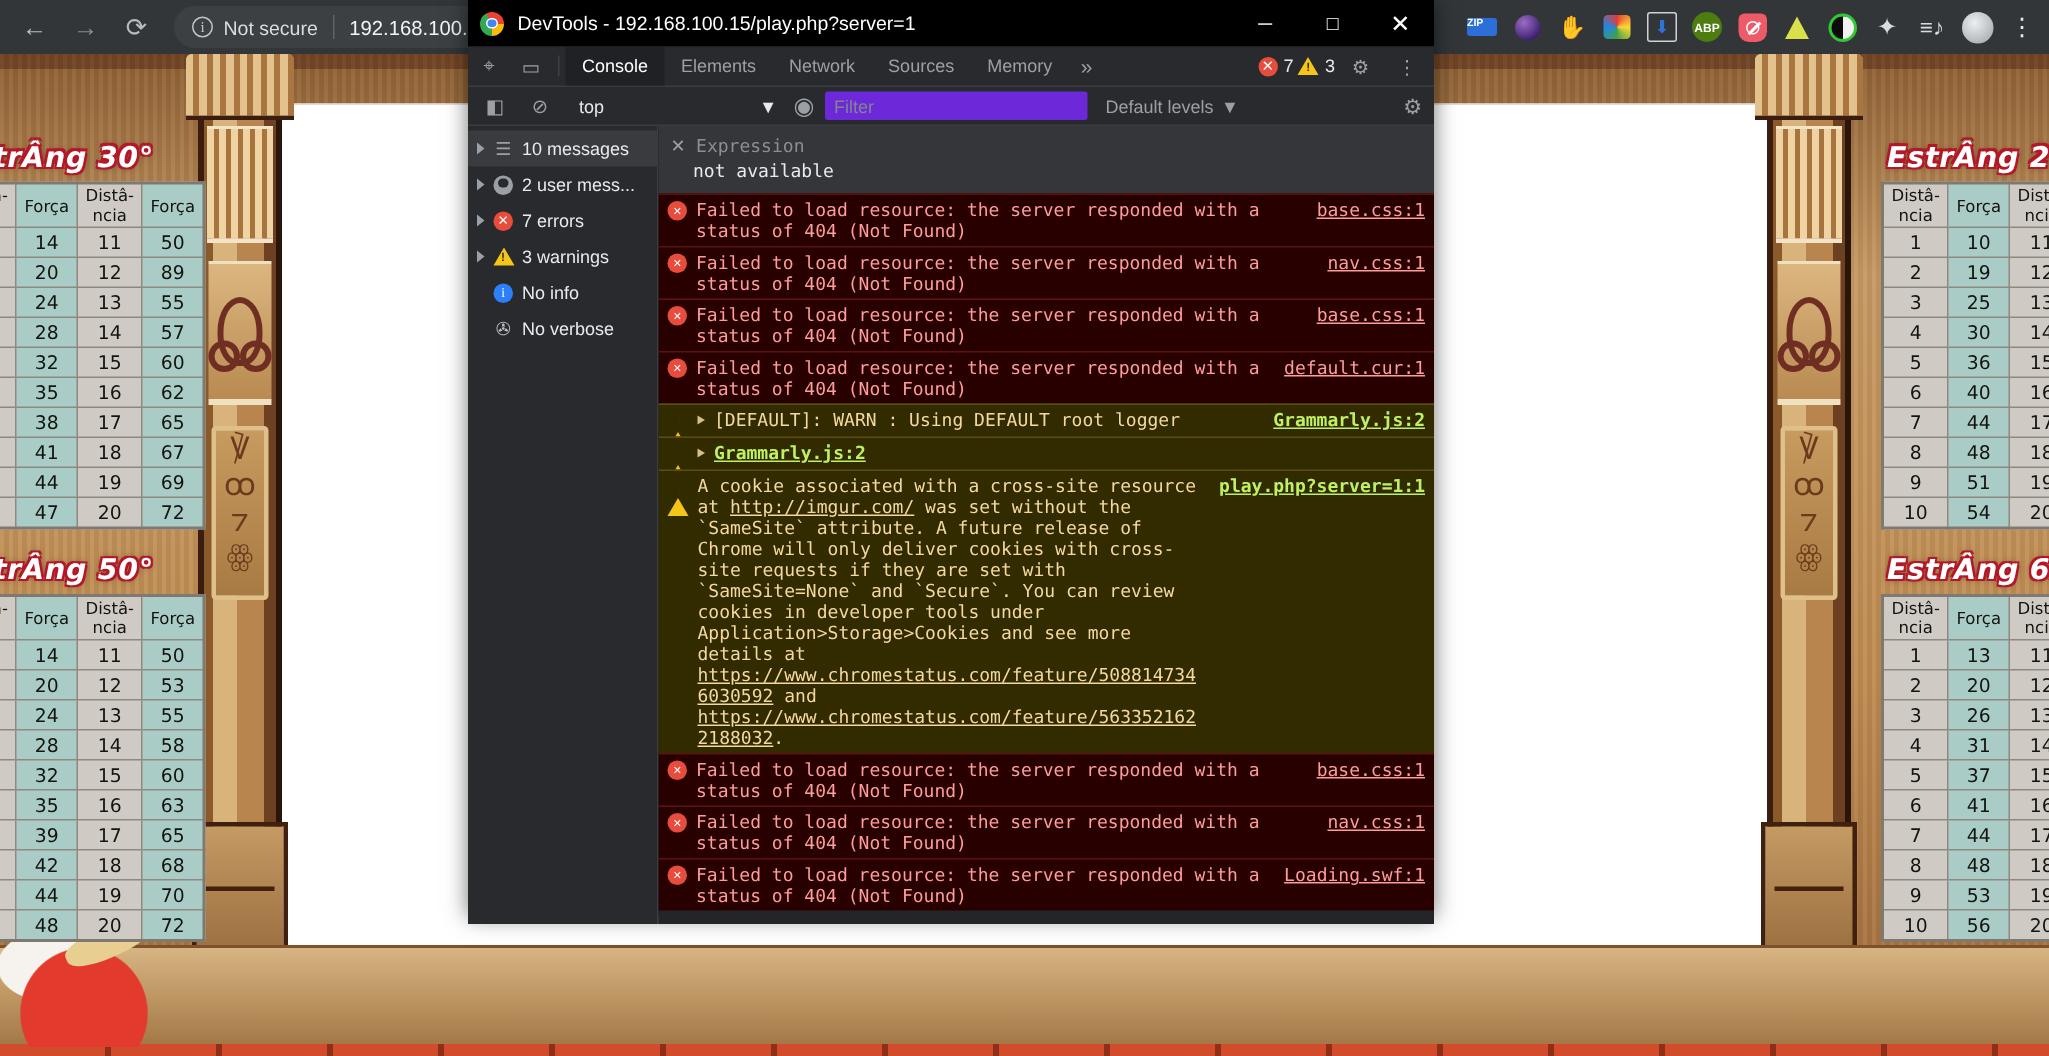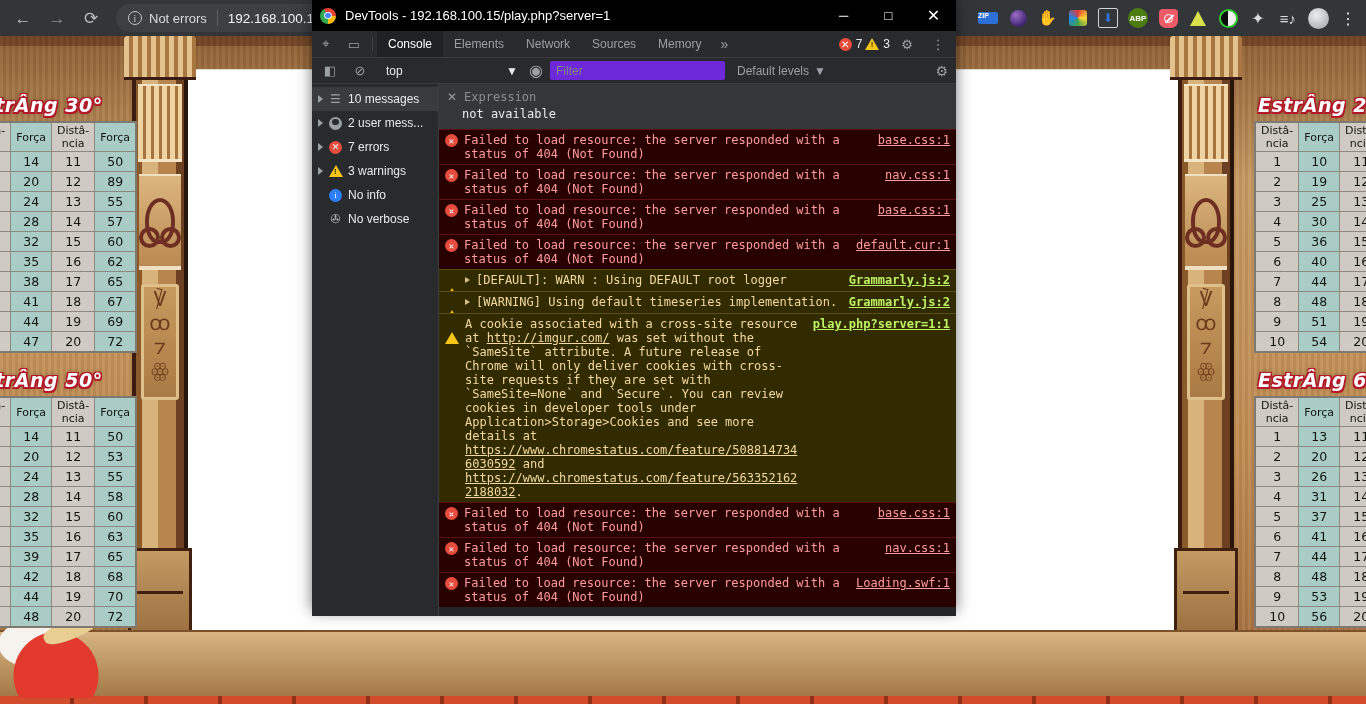--- a/index.html
+++ b/index.html
@@ -662,21 +662,21 @@
         </table>
       </div>
   </div>
 
   <div class="browser-toolbar">
     <div class="nav-btn first">←</div>
     <div class="nav-btn dim">→</div>
     <div class="nav-btn">⟳</div>
     <div class="omnibox">
       <span class="info-circle">i</span>
-      <span class="notsecure">Not errors</span>
+      <span class="notsecure">Not secure</span>
       <span class="omni-sep"></span>
       <span class="omni-url">192.168.100.1</span>
     </div>
   </div>
 
   <div class="ext-tray">
     <div class="ext">
       <span class="ext-zip">ZIP</span>
     </div>
     <div class="ext">
@@ -849,21 +849,20 @@
             </div>
             <div class="msg warning">
               <span class="micon"><span class="ic-warn"></span></span>
               <span class="mtri"></span>
               <span class="mtext">[DEFAULT]: WARN : Using DEFAULT root logger</span>
               <span class="mlink">Grammarly.js:2</span>
             </div>
             <div class="msg warning">
               <span class="micon"><span class="ic-warn"></span></span>
               <span class="mtri"></span>
-              <span class="mtext">[WARNING] Using default timeseries implementation.</span>
               <span class="mlink">Grammarly.js:2</span>
             </div>
             <div class="msg warning">
               <span class="micon"><span class="ic-warn"></span></span>
               <span class="mtext">A cookie associated with a cross-site resource at <span class="inline-link">http://imgur.com/</span> was set without the `SameSite` attribute. A future release of Chrome will only deliver cookies with cross-site requests if they are set with `SameSite=None` and `Secure`. You can review cookies in developer tools under Application&gt;Storage&gt;Cookies and see more details at <span class="inline-link">https://www.chromestatus.com/feature/5088147346030592</span> and <span class="inline-link">https://www.chromestatus.com/feature/5633521622188032</span>.</span>
               <span class="mlink">play.php?server=1:1</span>
             </div>
             <div class="msg error">
               <span class="micon">
                 <span class="ic-err">✕</span>

